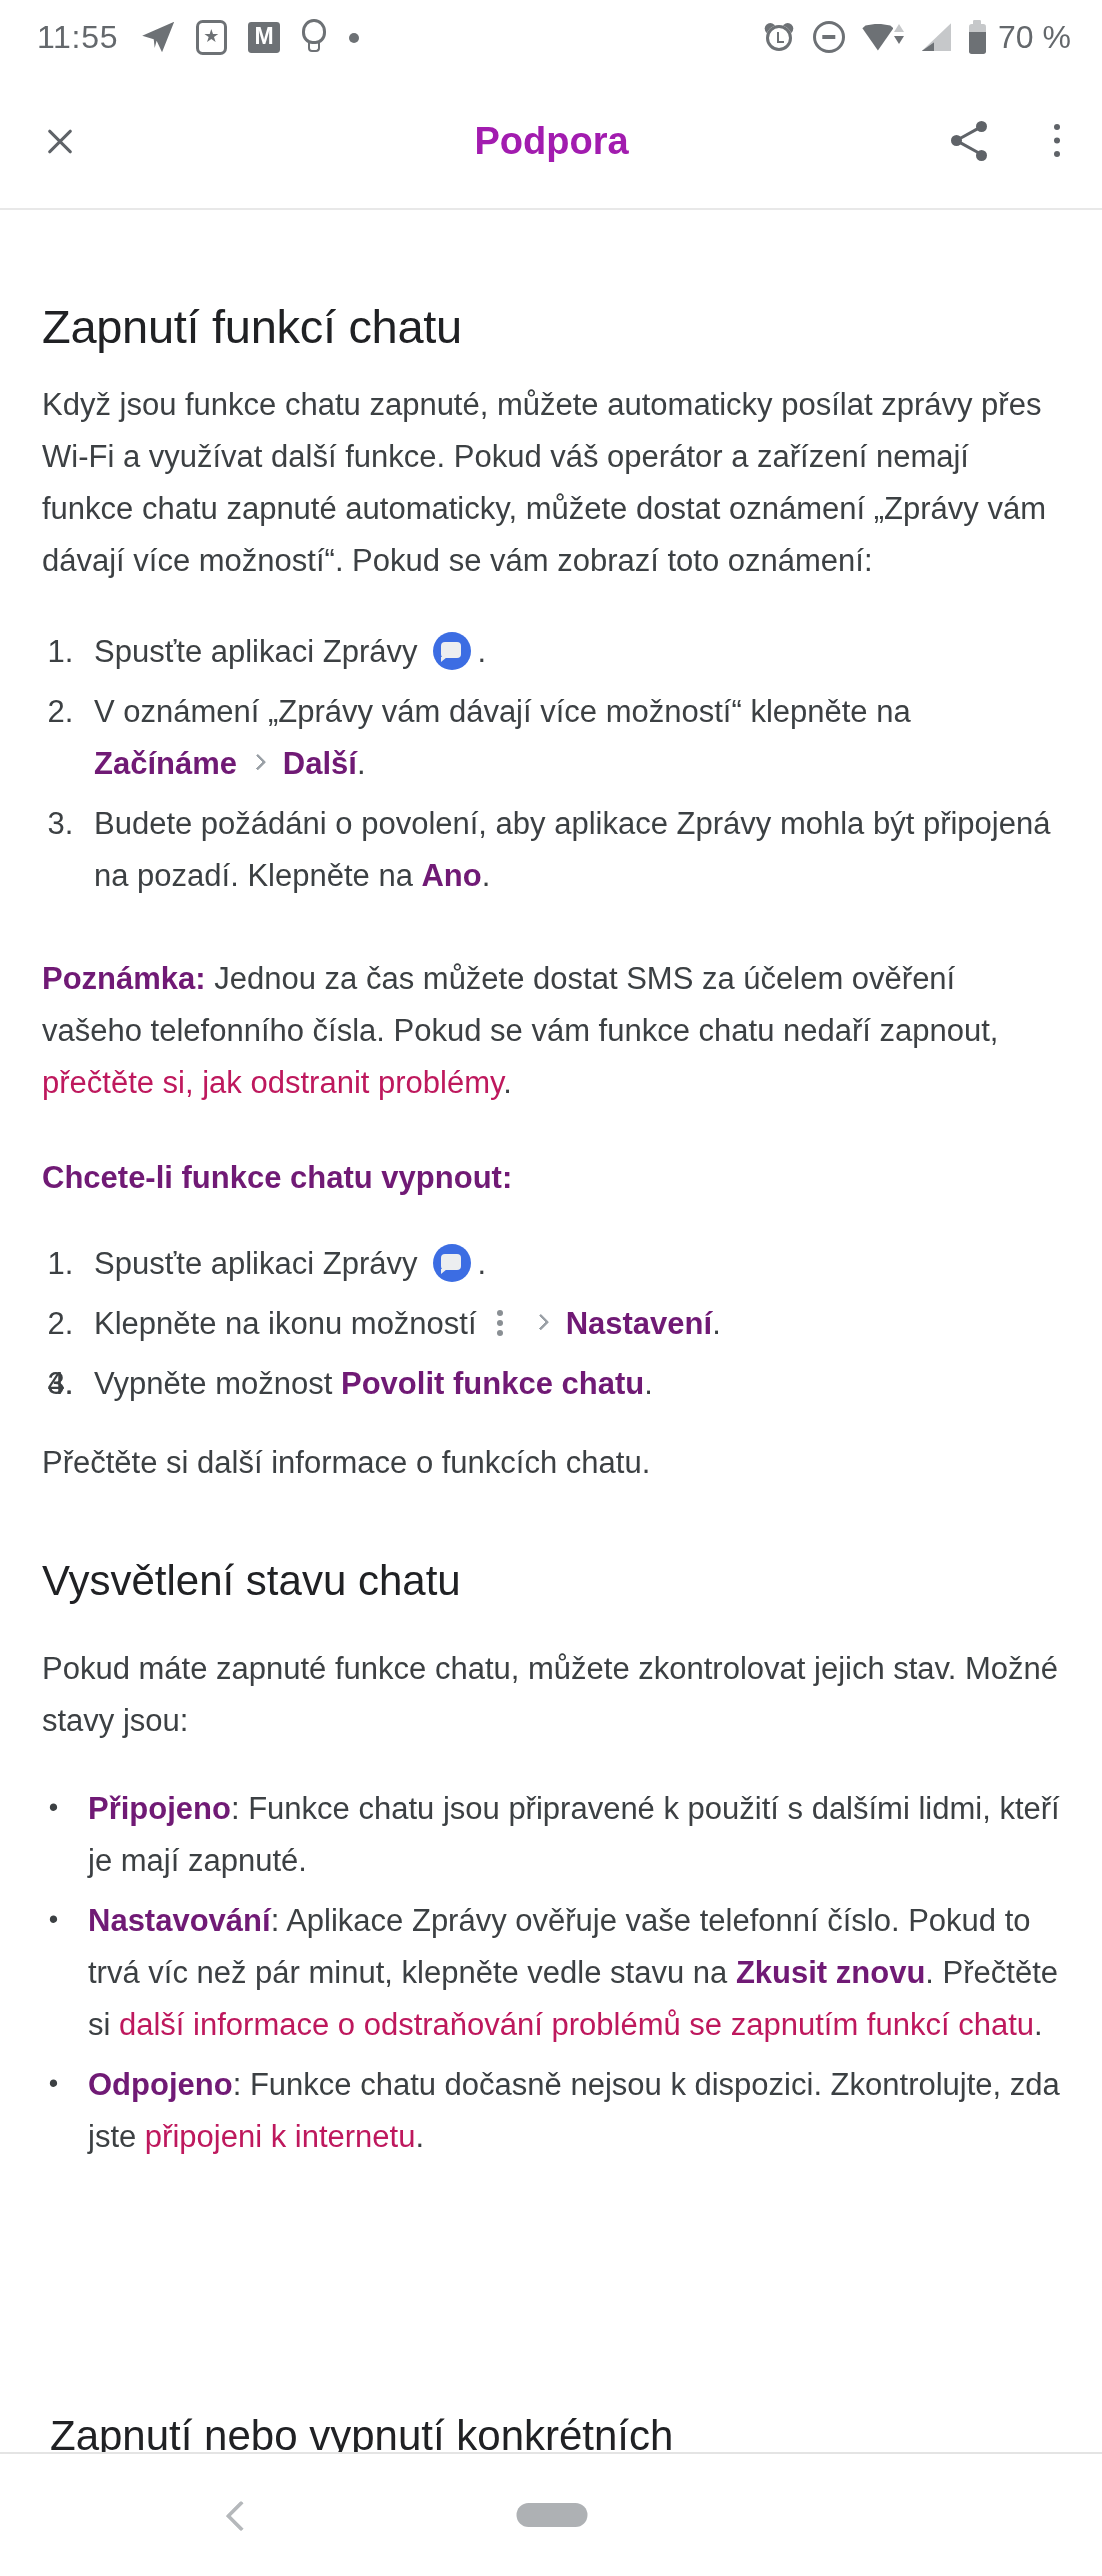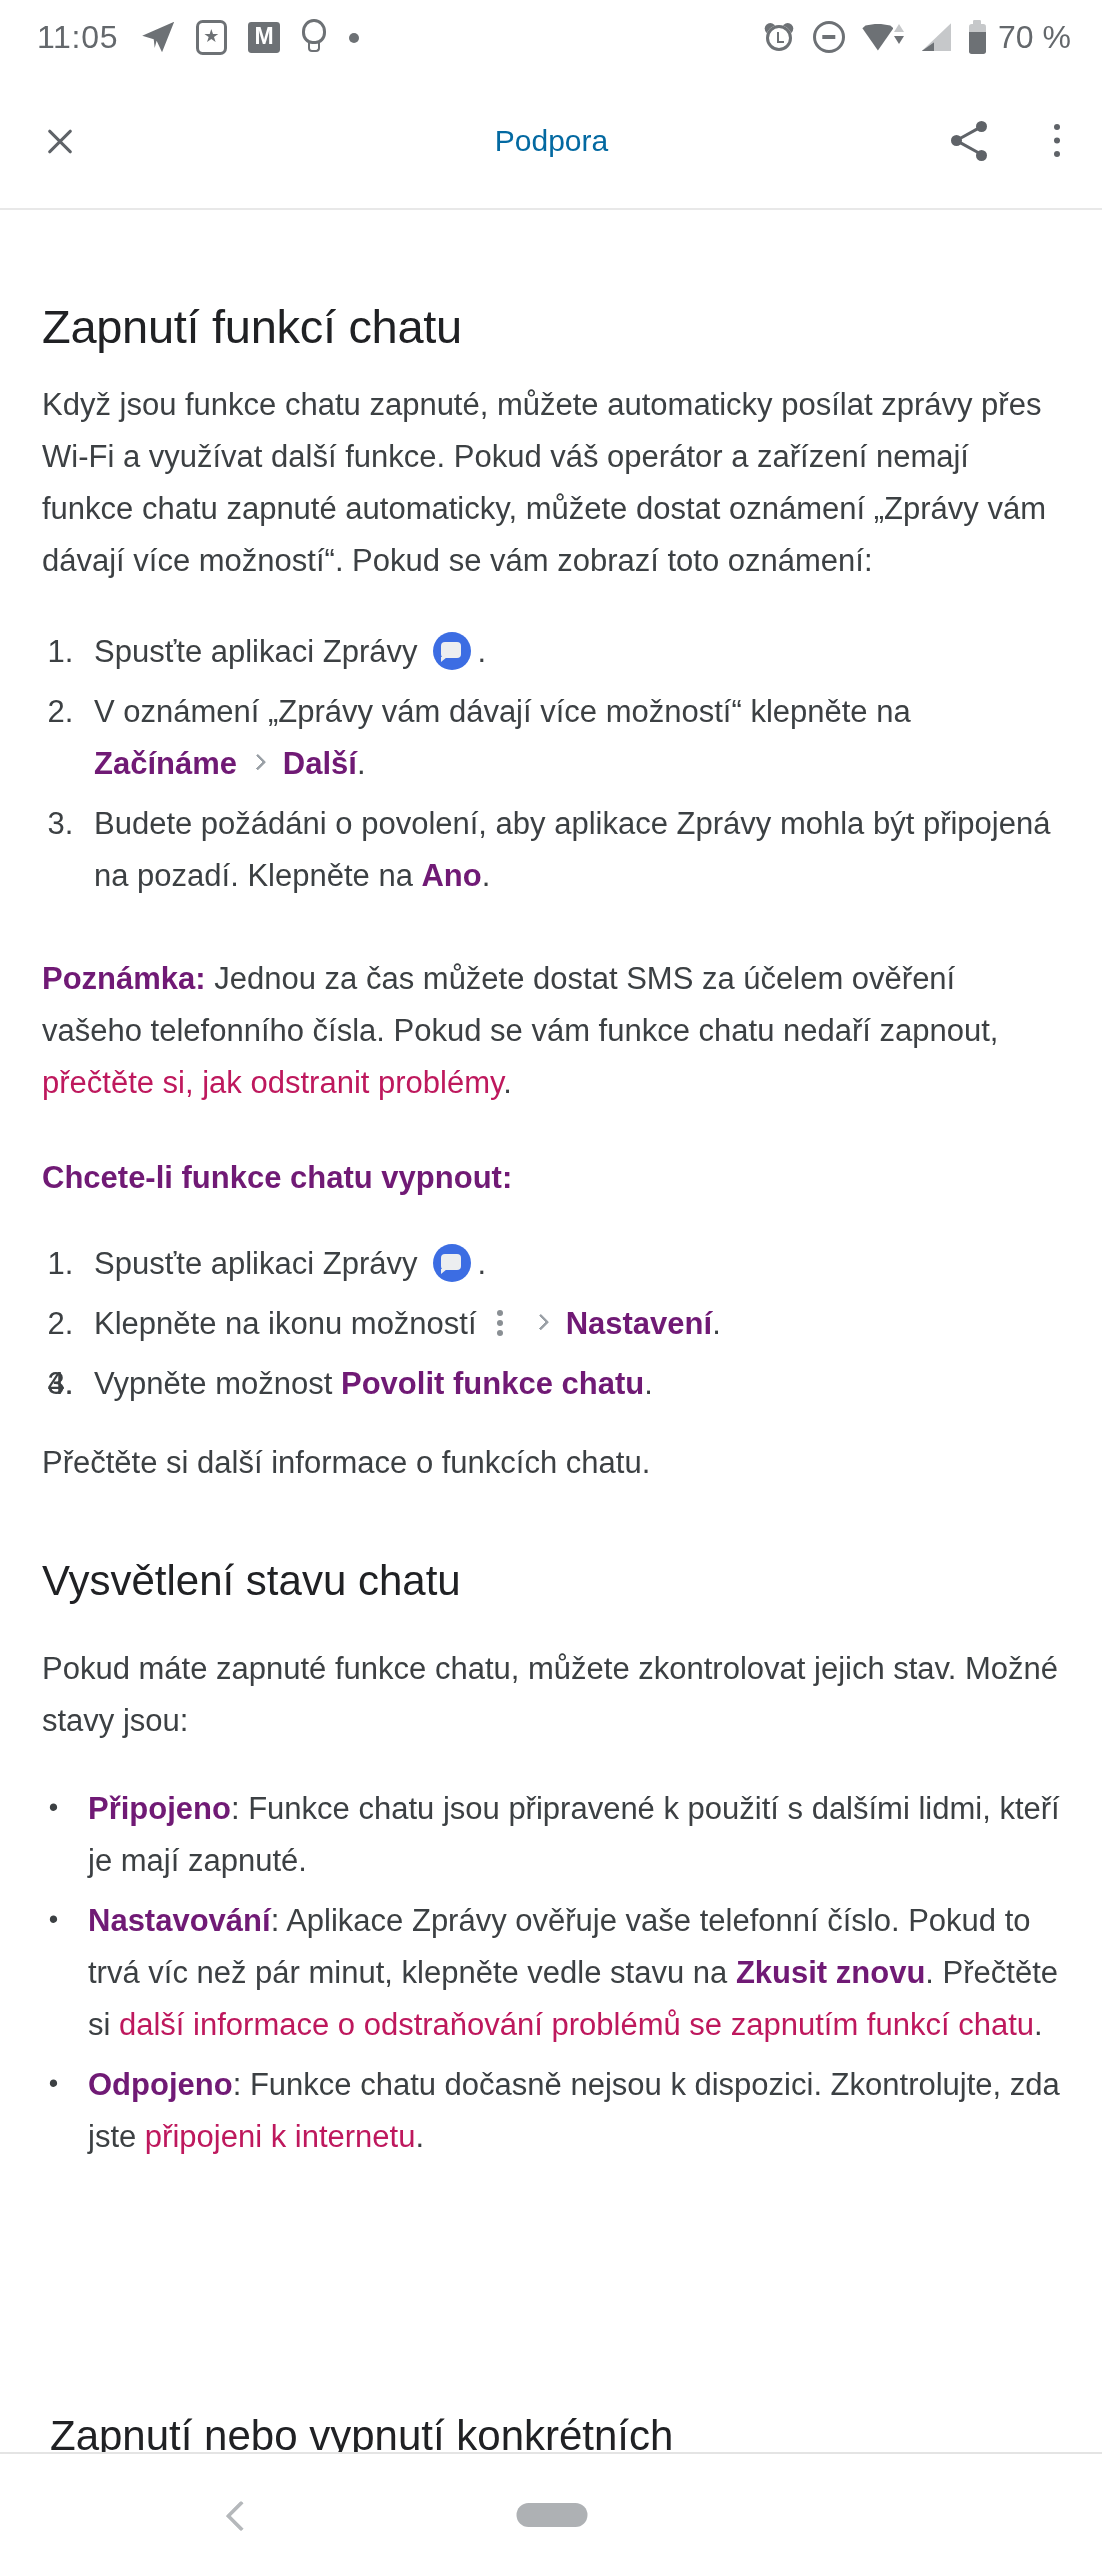--- a/index.html
+++ b/index.html
@@ -80,21 +80,21 @@
     position:absolute; top:74px; left:0; right:0; height:136px;
     border-bottom:2px solid #e8e8e8; display:flex; align-items:center; padding:0 42px;
     background:#fff;
   }
   .close-icon{ position:relative; width:36px; height:36px; }
   .close-icon::before, .close-icon::after{ content:""; position:absolute; left:2px; top:17px;
     width:32px; height:3px; background:#5f6368; border-radius:1.3px; }
   .close-icon::before{ transform:rotate(45deg); }
   .close-icon::after{ transform:rotate(-45deg); }
   .app-title{ position:absolute; left:50%; transform:translateX(-50%);
-    font-size:30px; color:#0369a1; }
+    font-size:38px; color:#a21caf;font-weight:bold; }
   .app-actions{ margin-left:auto; display:flex; align-items:center; gap:66px; }
   .share-icon{ position:relative; width:36px; height:40px; }
   .sh-dot{ position:absolute; width:11.4px; height:11.4px; border-radius:50%; background:#5f6368; }
   .sh-d1{ right:0; top:0; }
   .sh-d2{ left:0; top:14px; }
   .sh-d3{ right:0; bottom:0; }
   .sh-line{ position:absolute; width:22px; height:3.4px; background:#5f6368; border-radius:1.3px; }
   .sh-l1{ left:6.7px; top:11.4px; transform:rotate(-29deg); }
   .sh-l2{ left:6.7px; bottom:11.4px; transform:rotate(29deg); }
   .overflow-icon{ position:relative; width:8px; height:39px; }
@@ -158,21 +158,21 @@
   .back-icon::before{ content:""; position:absolute; left:8.7px; top:6px; width:18px; height:18px;
     border-left:4px solid #b5b8bb; border-bottom:4px solid #b5b8bb; transform:rotate(45deg);
     border-radius:2px; }
   .home-pill{ position:absolute; left:50%; top:50%; transform:translate(-50%,-50%);
     width:71px; height:24px; border-radius:12px; background:#aeb1b4; }
 </style>
 </head>
 <body>
 
 <div class="status-bar">
-  <span class="sb-time">11:05</span>
+  <span class="sb-time">11:55</span>
   <div class="sb-left-icons" id="sb-left">
       <span class="sb-icon telegram-icon"></span>
       <span class="sb-icon star-app-icon"></span>
       <span class="sb-icon gmail-icon"></span>
       <span class="sb-icon lightbulb-icon"></span>
       <span class="sb-icon notification-dot-icon"></span>
     </div>
   <div class="sb-right">
     <div class="sb-right-icons" id="sb-right-icons">
         <span class="sb-icon alarm-icon"></span>

